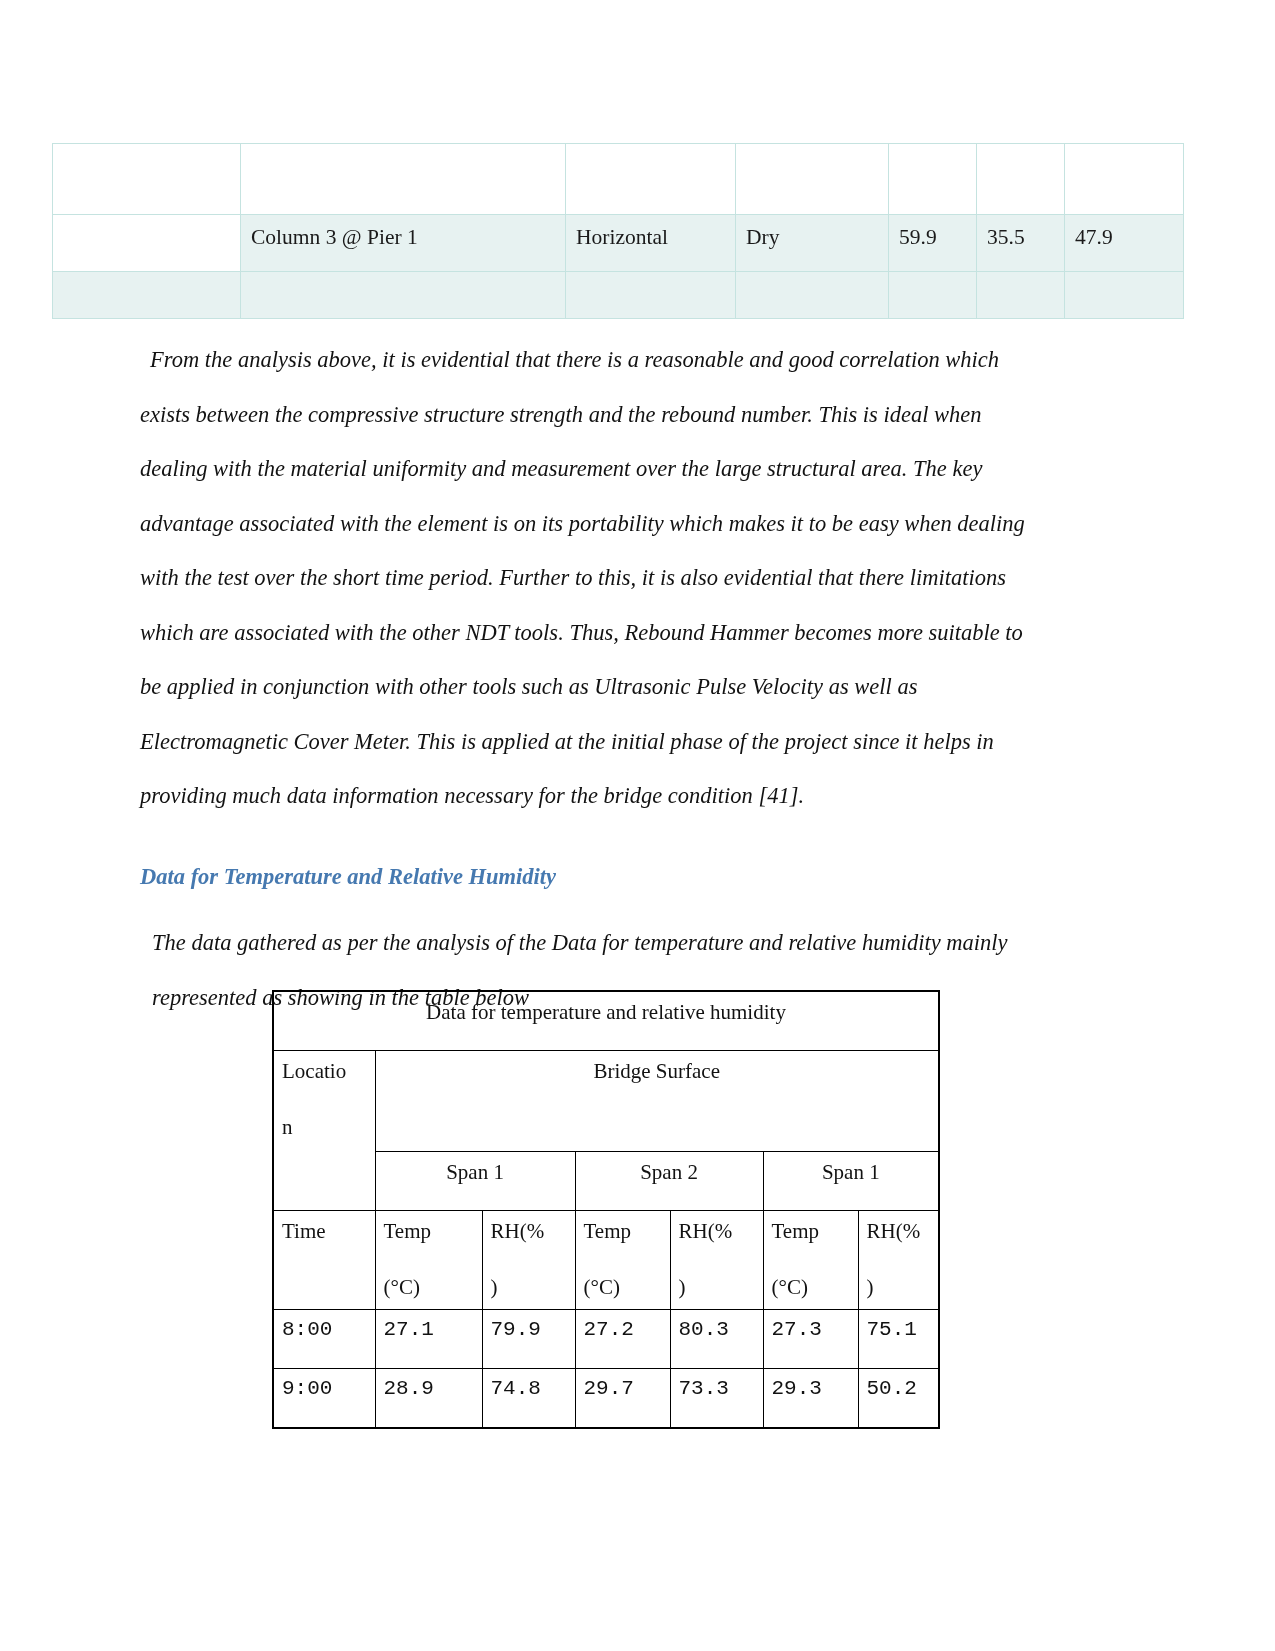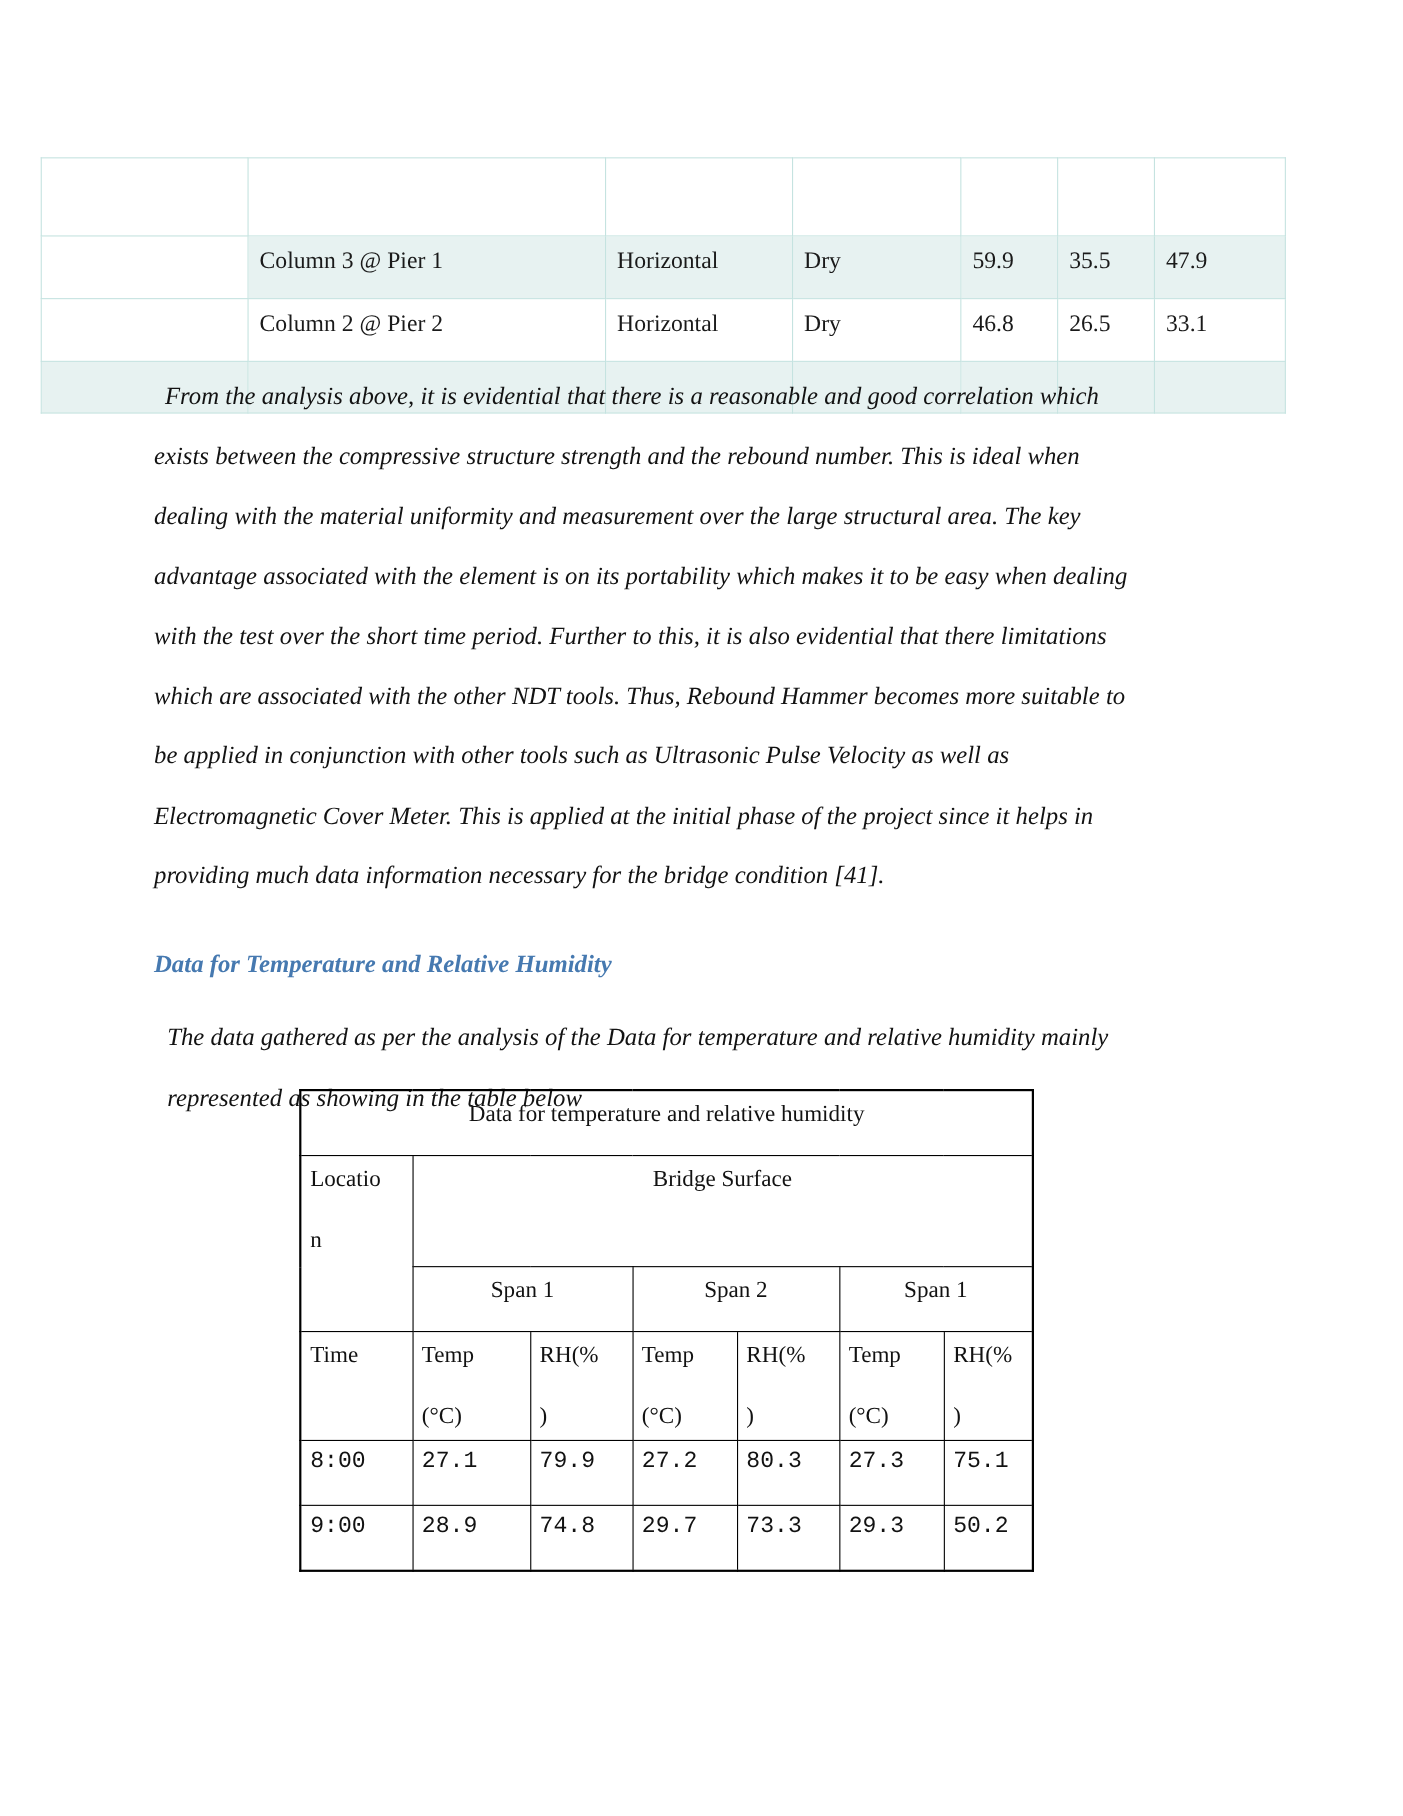--- a/index.html
+++ b/index.html
@@ -18,21 +18,21 @@
   .page {
     position: relative;
     width: 1275px;
     height: 1651px;
     background: #ffffff;
   }
 
   
   .top-table-wrap {
     position: absolute;
-    left: 37px;
+    left: 52px;
     top: 143px;
     width: 1131px;
   }
   table.tt {
     border-collapse: collapse;
     width: 1131px;
     table-layout: fixed;
   }
   table.tt td {
     border: 1px solid #c5e3e0;
@@ -140,29 +140,20 @@
         </tr>
         <tr class="datarow shaded">
           <td class="firstcol"></td>
           <td>Column 3 @ Pier 1</td>
           <td>Horizontal</td>
           <td>Dry</td>
           <td>59.9</td>
           <td>35.5</td>
           <td>47.9</td>
         </tr>
-        <tr class="datarow">
-          <td class="firstcol"></td>
-          <td>Column 2 @ Pier 2</td>
-          <td>Horizontal</td>
-          <td>Dry</td>
-          <td>46.8</td>
-          <td>26.5</td>
-          <td>33.1</td>
-        </tr>
         <tr class="bandrow">
           <td class="firstcol"></td>
           <td></td>
           <td></td>
           <td></td>
           <td></td>
           <td></td>
           <td></td>
         </tr>
       </tbody>

